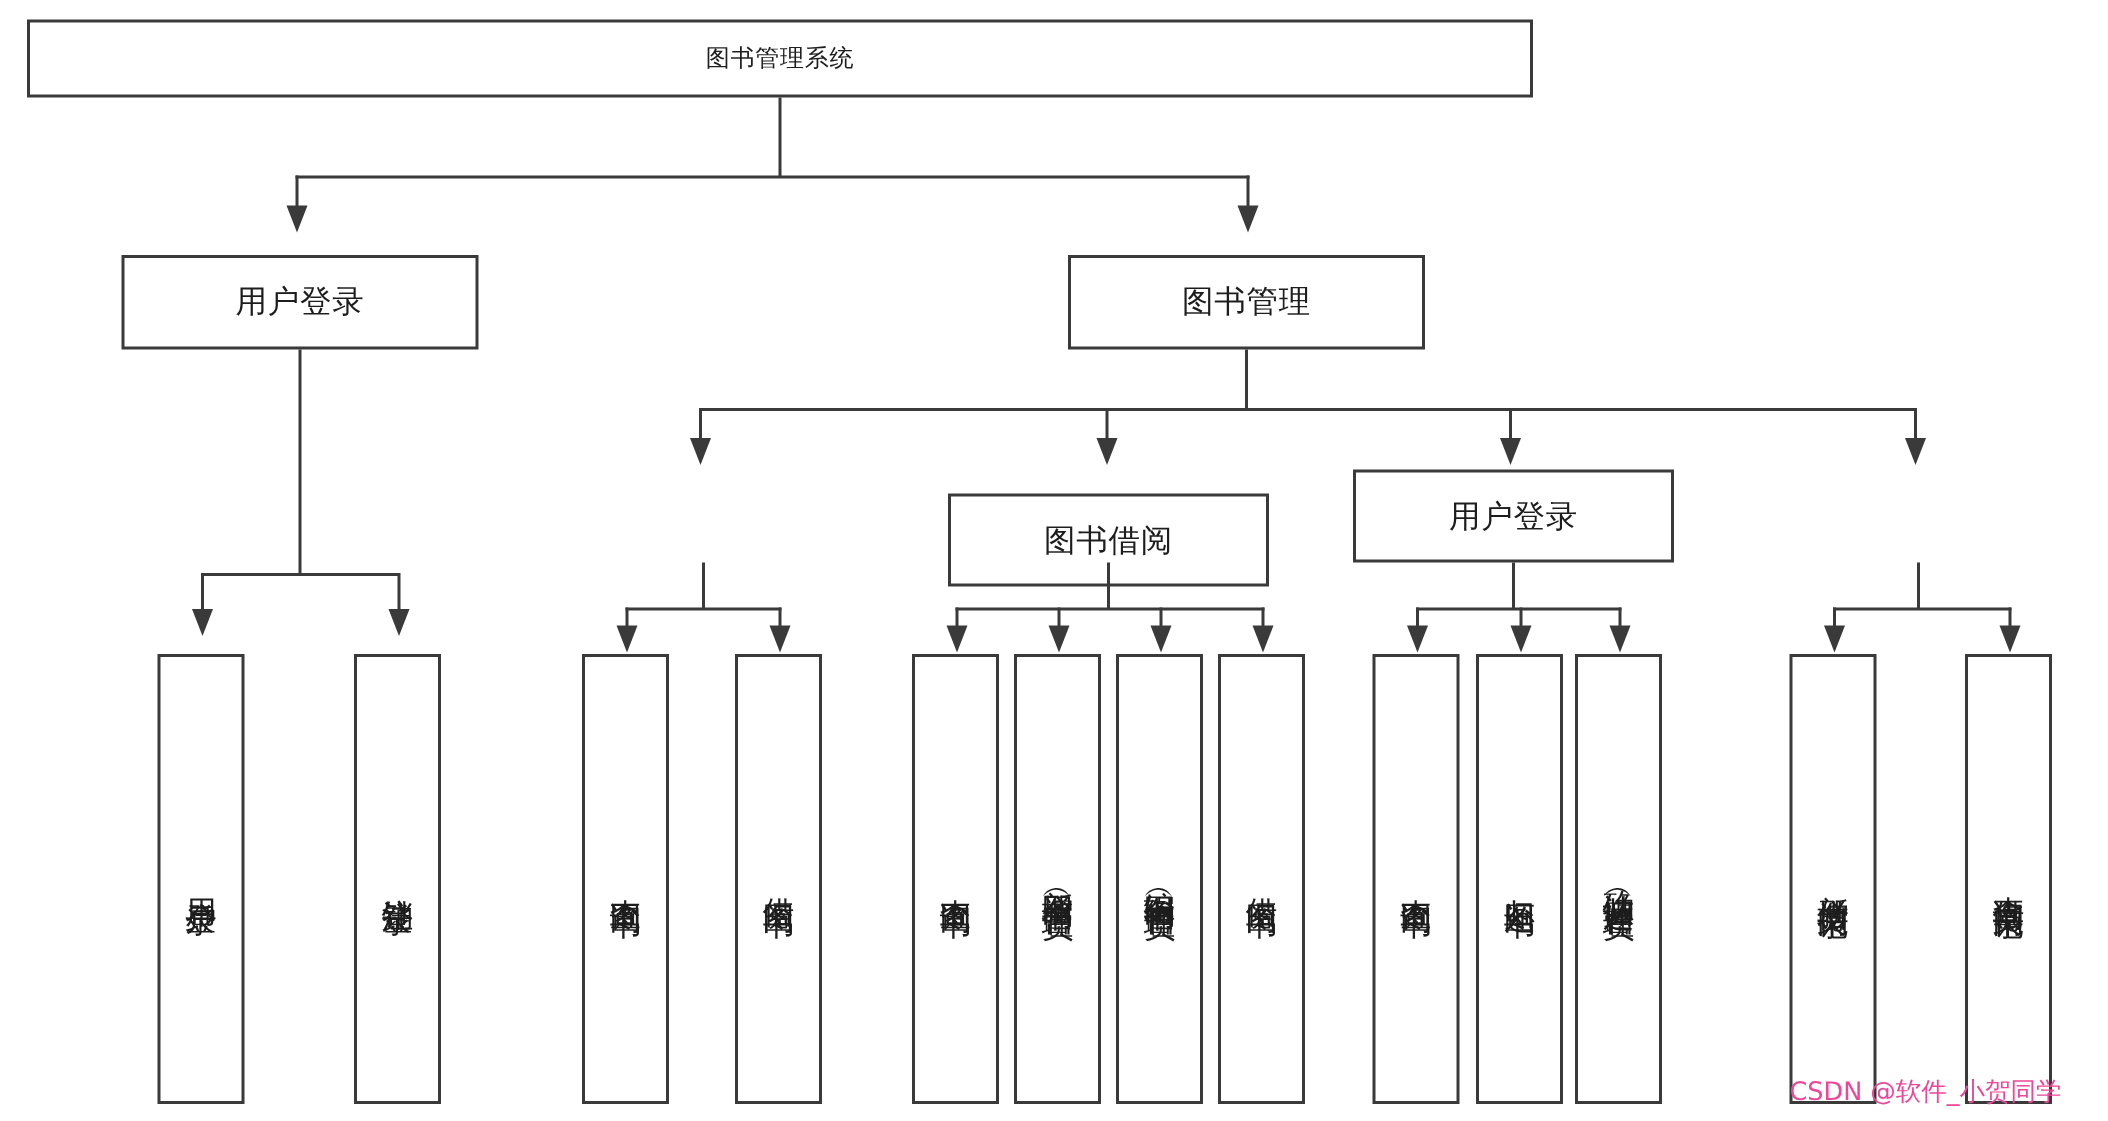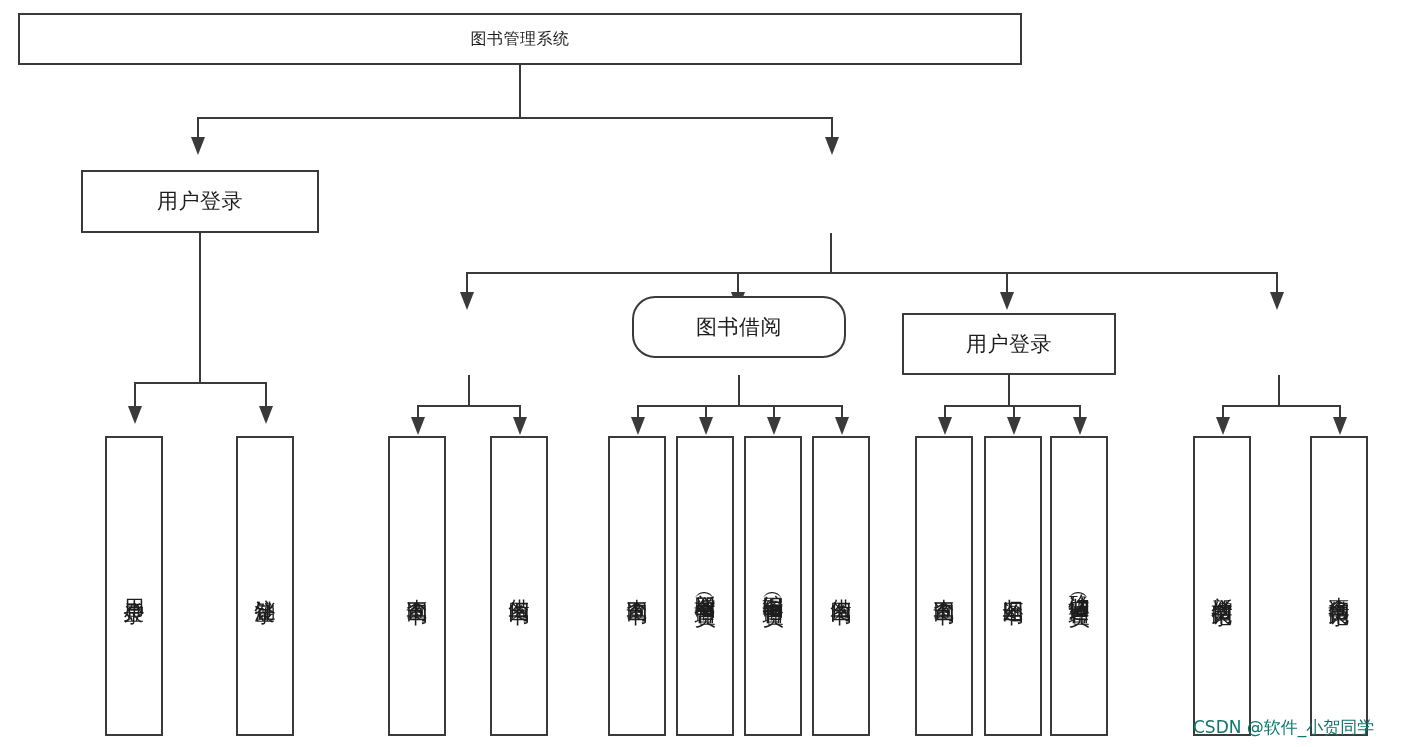--- a/index.html
+++ b/index.html
@@ -67,21 +67,21 @@
   .arrow {
     position: absolute;
     width: 0;
     height: 0;
     border-left: 7px solid transparent;
     border-right: 7px solid transparent;
     border-top: 18px solid #3a3a3a;
   }
   .watermark {
     position: absolute;
-    color: #0f766e;
+    color: #ec4899;
     font-size: 17px;
     white-space: nowrap;
     font-family: "DejaVu Sans", "Liberation Sans", sans-serif;
   }
 </style>
 </head>
 <body>
 
 <div id="canvas">
 
@@ -94,40 +94,43 @@
   <div class="hline" style="left:197px; top:117px; width:636px; height:2px;"></div>
   <div class="vline" style="left:197px; top:117px; width:2px; height:22px;"></div>
   <div class="arrow" style="left:191px; top:137px;"></div>
   <div class="vline" style="left:831px; top:117px; width:2px; height:22px;"></div>
   <div class="arrow" style="left:825px; top:137px;"></div>
 
   <div class="node horiz" style="left:81px; top:170px; width:238px; height:63px;">
     <span class="label">用户登录</span>
   </div>
 
+  <div class="node horiz" style="left:712px; top:170px; width:238px; height:63px;">
+    <span class="label">图书管理</span>
+  </div>
 
   <div class="vline" style="left:199px; top:233px; width:2px; height:150px;"></div>
   <div class="hline" style="left:134px; top:382px; width:132px; height:2px;"></div>
   <div class="vline" style="left:134px; top:382px; width:2px; height:26px;"></div>
   <div class="arrow" style="left:128px; top:406px;"></div>
   <div class="vline" style="left:265px; top:382px; width:2px; height:26px;"></div>
   <div class="arrow" style="left:259px; top:406px;"></div>
 
   <div class="vline" style="left:830px; top:233px; width:2px; height:40px;"></div>
   <div class="hline" style="left:466px; top:272px; width:812px; height:2px;"></div>
   <div class="vline" style="left:466px; top:272px; width:2px; height:22px;"></div>
   <div class="arrow" style="left:460px; top:292px;"></div>
   <div class="vline" style="left:737px; top:272px; width:2px; height:22px;"></div>
   <div class="arrow" style="left:731px; top:292px;"></div>
   <div class="vline" style="left:1006px; top:272px; width:2px; height:22px;"></div>
   <div class="arrow" style="left:1000px; top:292px;"></div>
   <div class="vline" style="left:1276px; top:272px; width:2px; height:22px;"></div>
   <div class="arrow" style="left:1270px; top:292px;"></div>
 
-  <div class="node horiz" style="left:632px; top:296px; width:214px; height:62px;border-radius:23px;">
+  <div class="node horiz" style="left:632px; top:329px; width:214px; height:62px;">
     <span class="label">图书借阅</span>
   </div>
   <div class="node horiz" style="left:902px; top:313px; width:214px; height:62px;">
     <span class="label">用户登录</span>
   </div>
 
   <div class="vline" style="left:468px; top:375px; width:2px; height:31px;"></div>
   <div class="hline" style="left:417px; top:405px; width:104px; height:2px;"></div>
   <div class="vline" style="left:417px; top:405px; width:2px; height:14px;"></div>
   <div class="arrow" style="left:411px; top:417px;"></div>

